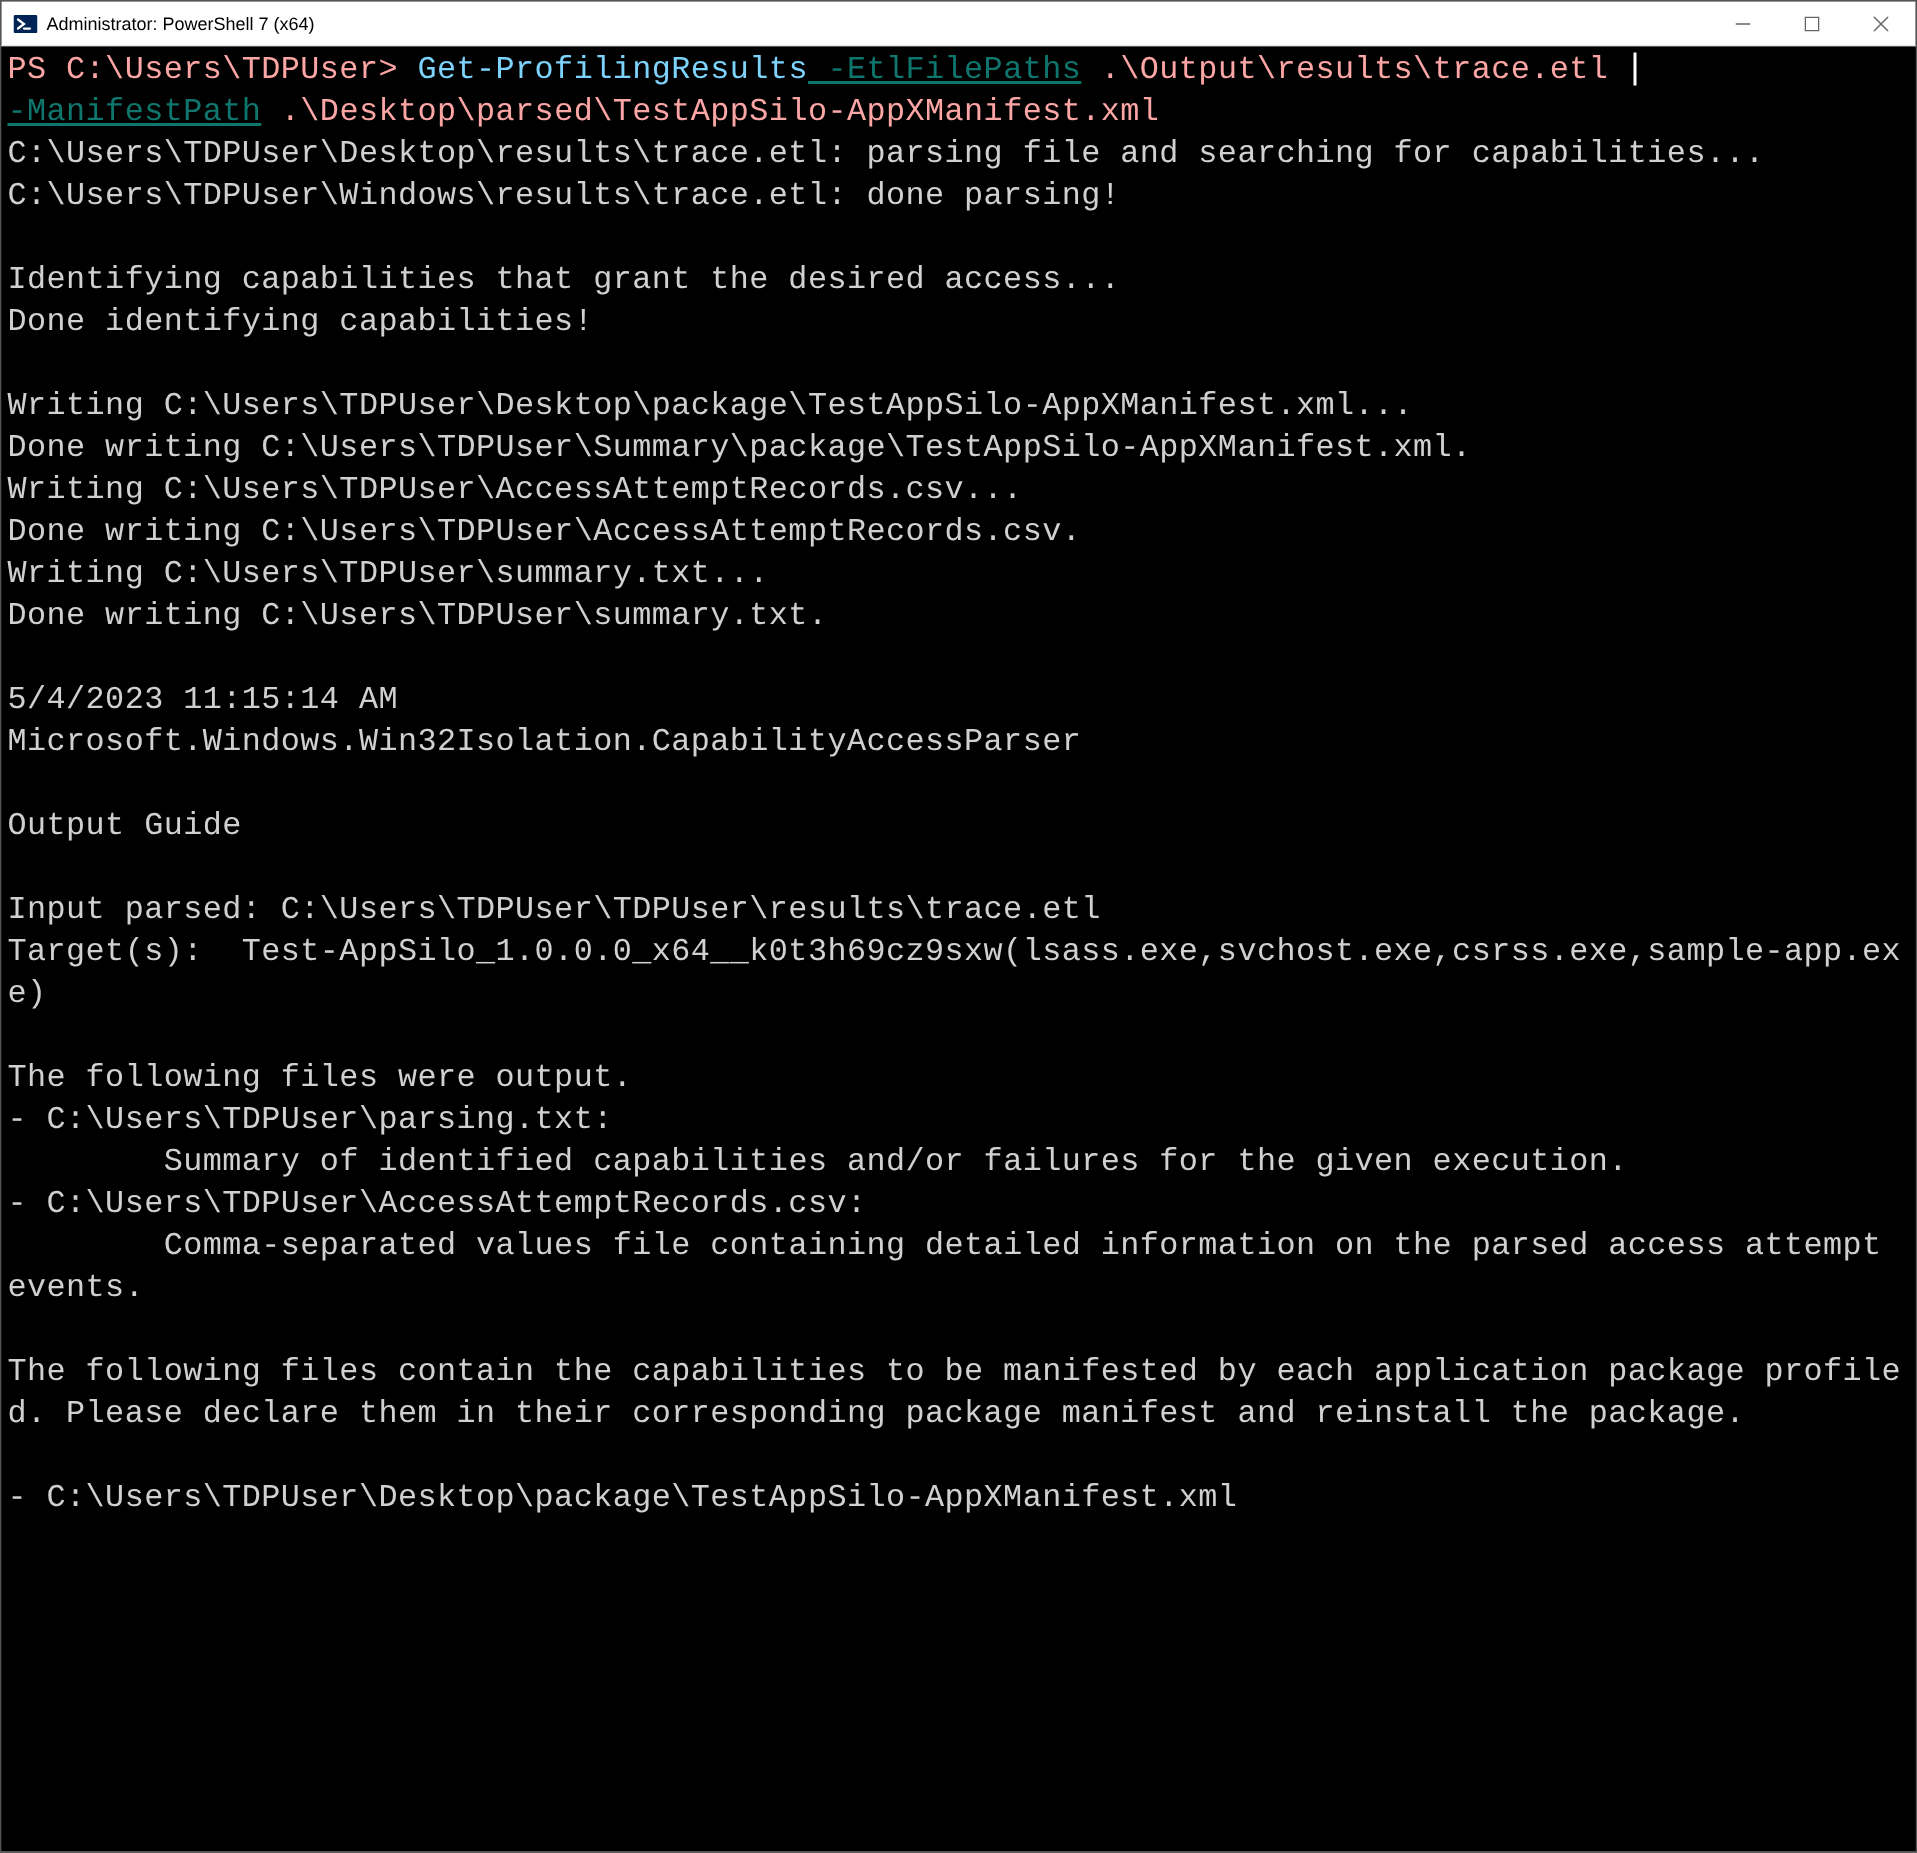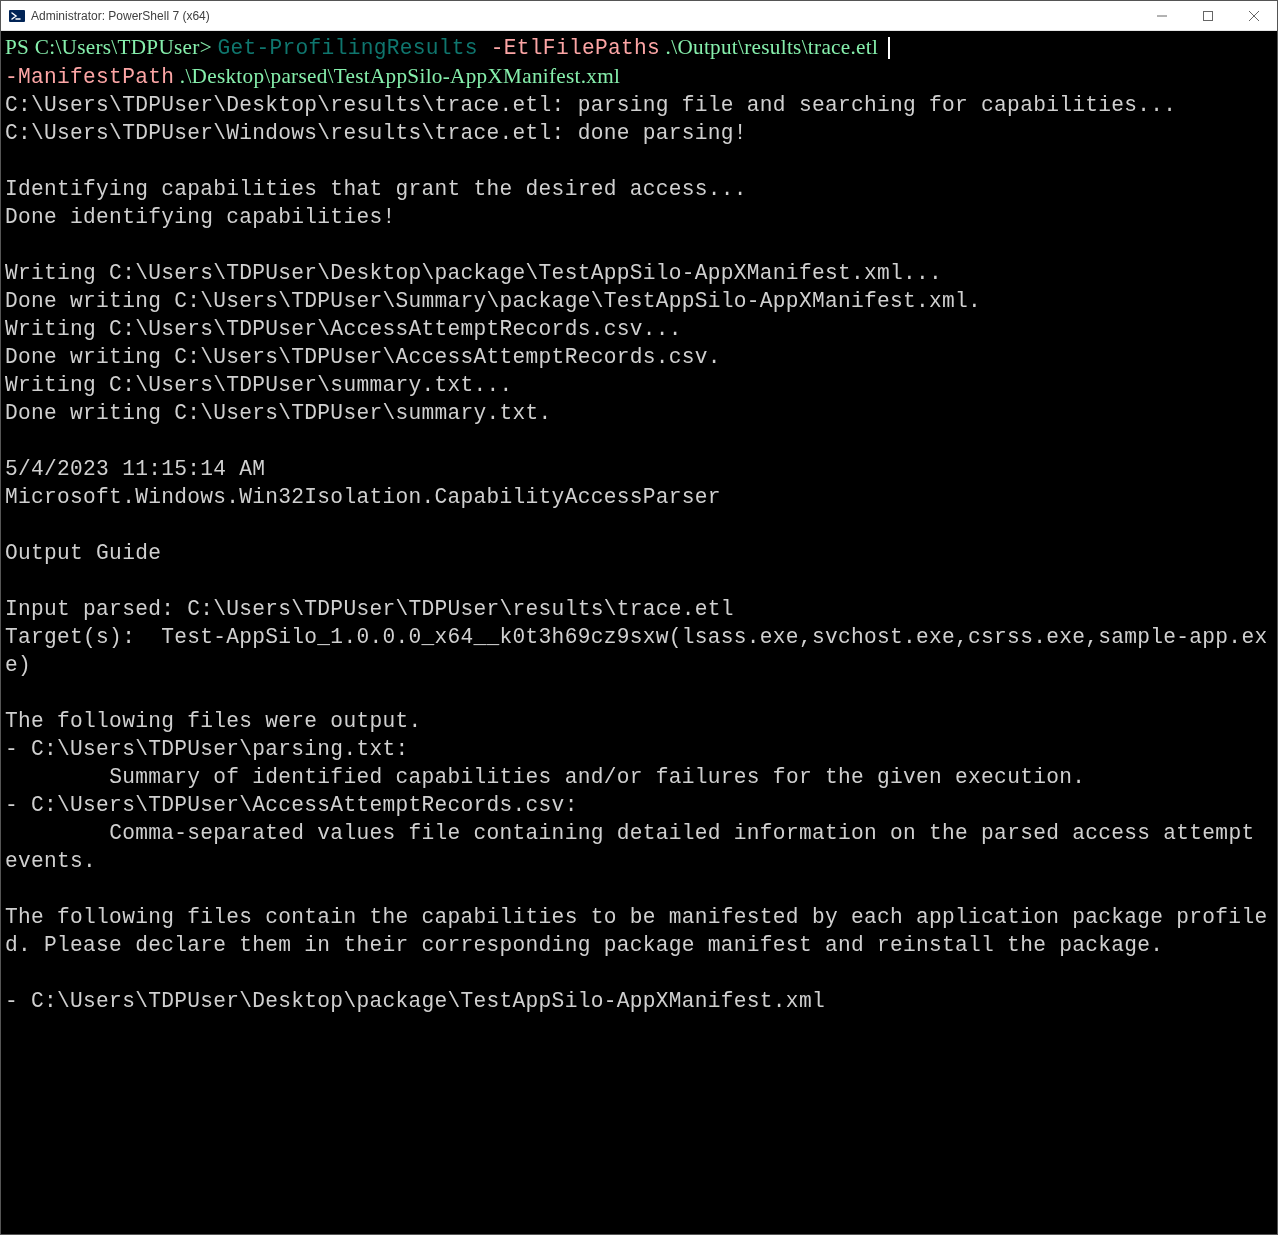--- a/index.html
+++ b/index.html
@@ -37,21 +37,21 @@
       display: inline-flex;
       align-items: center;
       justify-content: center;
     }
     .titlebar-icon svg {
       width: 16px;
       height: 16px;
     }
     .titlebar-text {
       font-size: 12px;
-      color: #404040;
+      color: #000000;
       flex: 1;
     }
     .titlebar-controls {
       display: flex;
       height: 100%;
     }
     .titlebar-btn {
       width: 46px;
       height: 100%;
       display: flex;
@@ -68,28 +68,28 @@
       font-family: Consolas, "Courier New", monospace;
       font-size: 21.2px;
       line-height: 28px;
       color: #d0d0d0;
       white-space: pre-wrap;
       word-break: break-all;
       overflow: hidden;
       letter-spacing: 0.3px;
     }
     .prompt {
-      color: #86efac;
-      font-family: Liberation Serif, serif;
+      color: #fca5a5;
     }
     .cmd-yellow {
-      color: #0f766e;
+      color: #7dd3fc;
     }
     .cmd-gray {
-      color: #fca5a5;
+      color: #0f766e;
+      text-decoration: underline;
     }
     .cursor {
       display: inline-block;
       width: 2px;
       height: 22px;
       background: #ffffff;
       vertical-align: middle;
       margin-left: 4px;
     }
   </style>

